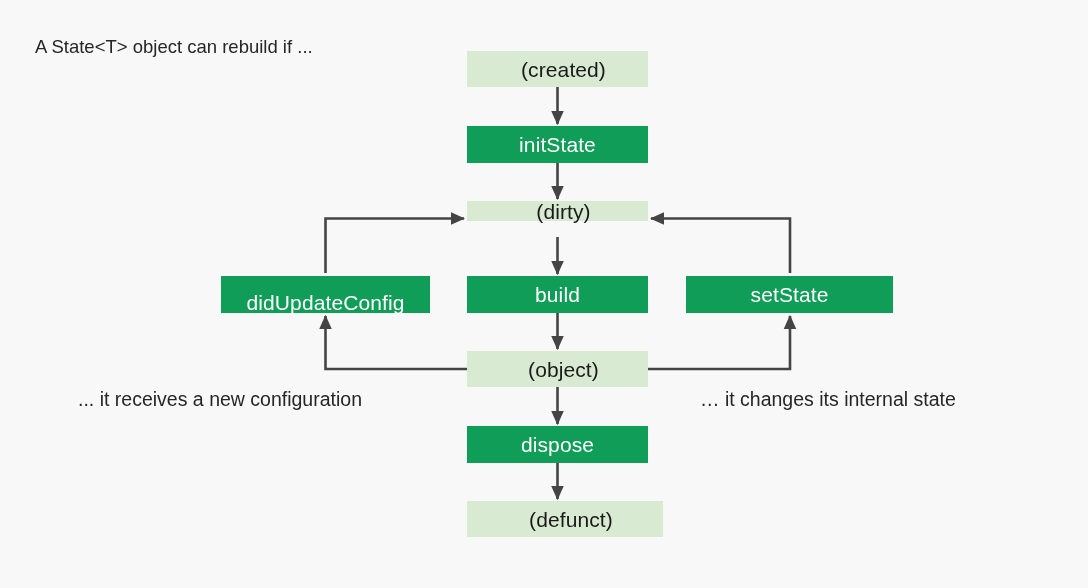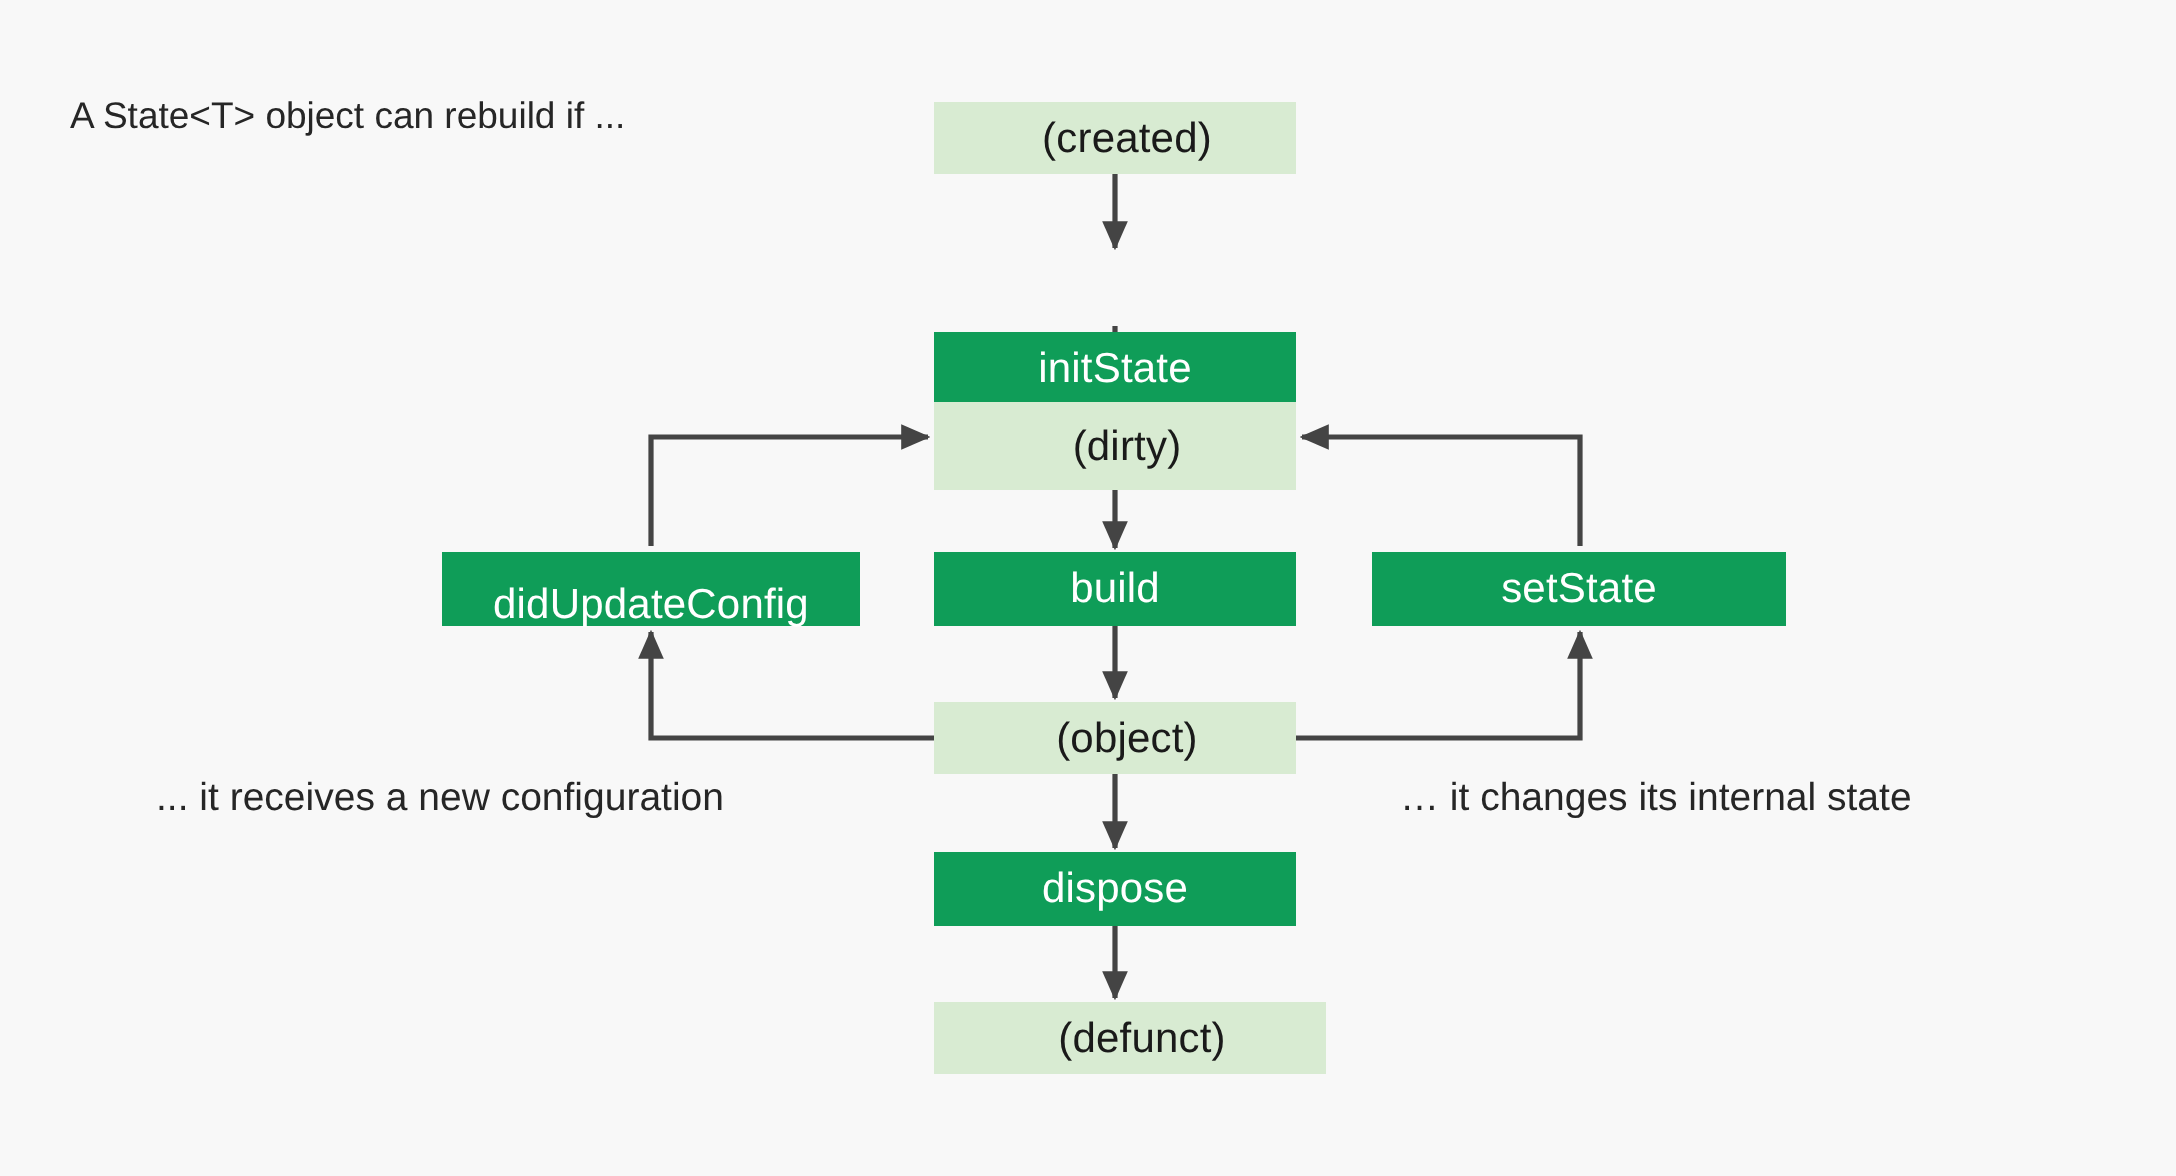--- a/index.html
+++ b/index.html
@@ -83,25 +83,25 @@
 
       <path d="M 648 369 L 790 369 L 790 316"></path>
       <path d="M 790 273 L 790 218.5 L 651 218.5"></path>
     </g>
   </svg>
 
   <div class="node state" style="left:467px; top:51px; width:181px; height:36px;">
     <span>(created)</span>
   </div>
 
-  <div class="node method" style="left:467px; top:126px; width:181px; height:37px;margin-top:40px;">
+  <div class="node method" style="left:467px; top:126px; width:181px; height:37px;">
     <span>initState</span>
   </div>
 
-  <div class="node state" style="left:467px; top:201px; width:181px; height:44px;">
+  <div class="node state" style="left:467px; top:201px; width:181px; height:20px;">
     <span>(dirty)</span>
   </div>
 
   <div class="node method" style="left:221px; top:276px; width:209px; height:37px;align-items:flex-end;">
     <span>didUpdateConfig</span>
   </div>
 
   <div class="node method" style="left:467px; top:276px; width:181px; height:37px;">
     <span>build</span>
   </div>
@@ -115,19 +115,19 @@
   </div>
 
   <div class="node method" style="left:467px; top:426px; width:181px; height:37px;">
     <span>dispose</span>
   </div>
 
   <div class="node state" style="left:467px; top:501px; width:196px; height:36px;">
     <span>(defunct)</span>
   </div>
 
-  <div class="caption title" style="left:35px; top:38px;margin-top:11px;">A State&lt;T&gt; object can rebuild if ...</div>
+  <div class="caption title" style="left:35px; top:38px;">A State&lt;T&gt; object can rebuild if ...</div>
 
   <div class="caption" style="left:78px; top:390px;">... it receives a new configuration</div>
 
   <div class="caption" style="left:700px; top:390px;">… it changes its internal state</div>
 
 </div>
 
 </body></html>

